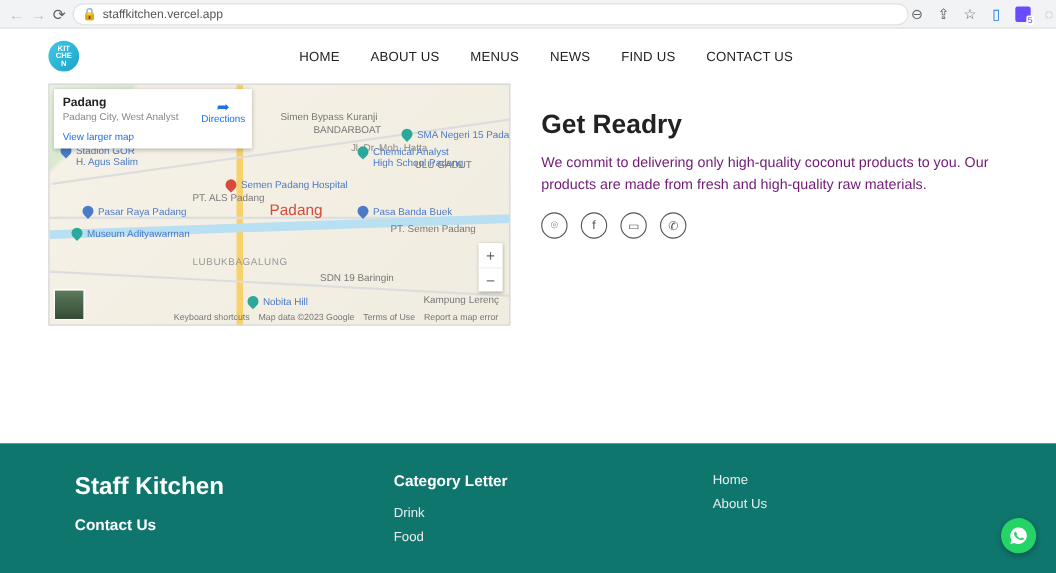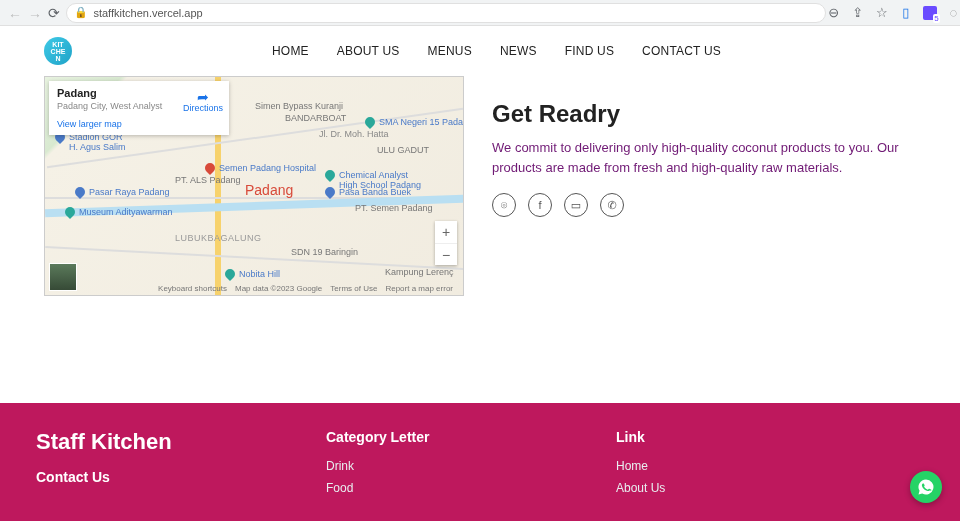--- a/index.html
+++ b/index.html
@@ -52,21 +52,21 @@
   .map-wrap .attr { position:absolute; bottom:2px; right:10px; font-size:8px; color:#777; display:flex; gap:8px;margin-top:27px;}
   .map-wrap .thumb { position:absolute; bottom:4px; left:4px; width:28px; height:28px; background:linear-gradient(#5b7a5b,#364a36); border:1px solid #fff; }
 
   .right { flex:1; padding-top:24px; }
   .right h2 { font-size:24px; font-weight:700; color:#222; }
   .right p { font-size:13px; color:#701a75; margin-top:10px; line-height:1.5; }
   .socials { display:flex; gap:12px; margin-top:16px; }
   .socials .circ { width:24px; height:24px; border:1px solid #555; border-radius:50%; display:flex; align-items:center; justify-content:center; font-size:11px; color:#555; }
 
   
-  .footer { position:absolute; left:0; bottom:0; width:960px; background:#be185d; color:#fff; padding:26px 36px 20px; height:118px; }
+  .footer { position:absolute; left:0; bottom:0; width:960px; background:#0f766e; color:#fff; padding:26px 68px 20px; height:118px; }
   .footer .cols { display:flex; }
   .footer .col1 { width:290px; }
   .footer .col2 { width:290px; }
   .footer .col3 { flex:1; }
   .footer h3 { font-size:22px; font-weight:700; margin-bottom:14px; }
   .footer h4 { font-size:14px; font-weight:700; margin-bottom:14px; }
   .footer .link { font-size:12px; color:#e8eef0; margin-bottom:8px; display:block; }
 
   .float-wa { position:absolute; right:18px; bottom:18px; width:32px; height:32px; border-radius:50%; background:#25d366; box-shadow:0 2px 6px rgba(0,0,0,.3); display:flex; align-items:center; justify-content:center; }
   .float-wa svg { width:18px; height:18px; fill:#fff; }
@@ -117,21 +117,21 @@
     <div class="road r1"></div>
       <div class="road r2"></div>
       <div class="road r3"></div>
       <div class="road r4"></div>
     <div class="water"></div>
     <div class="label" style="top:36px; left:240px;">BANDARBOAT</div>
     <div class="label" style="top:24px; left:210px;">Simen Bypass Kuranji</div>
     <div class="label" style="top:68px; left:332px;">ULU GADUT</div>
     <div class="label" style="top:52px; left:274px; color:#888;">Jl. Dr. Moh. Hatta</div>
     <div class="poi teal" style="top:40px; left:320px;">SMA Negeri 15 Padang</div>
-    <div class="poi teal" style="top:56px; left:280px; white-space:pre;margin-top:37px;">Chemical Analyst
+    <div class="poi teal" style="top:56px; left:280px; white-space:pre;">Chemical Analyst
 High School Padang</div>
     <div class="poi" style="top:55px; left:10px; white-space:pre;">Stadion GOR
 H. Agus Salim</div>
     <div class="poi red" style="top:86px; left:160px;">Semen Padang Hospital</div>
     <div class="poi" style="top:110px; left:30px;">Pasar Raya Padang</div>
     <div class="poi teal" style="top:130px; left:20px;">Museum Adityawarman</div>
     <div class="label" style="top:98px; left:130px;">PT. ALS Padang</div>
     <div class="poi" style="top:110px; left:280px;">Pasa Banda Buek</div>
     <div class="label" style="top:126px; left:310px;">PT. Semen Padang</div>
     <div class="label" style="top:156px; left:130px; color:#999; letter-spacing:.5px;">LUBUKBAGALUNG</div>
@@ -188,21 +188,20 @@
     <div class="col1">
       <h3>Staff Kitchen</h3>
       <h4>Contact Us</h4>
     </div>
     <div class="col2">
       <h4>Category Letter</h4>
       <a class="link">Drink</a>
       <a class="link">Food</a>
     </div>
     <div class="col3">
-      <h4>Link</h4>
       <a class="link">Home</a>
       <a class="link">About Us</a>
     </div>
   </div>
 </div>
 
 <div class="float-wa">
   <svg viewBox="0 0 24 24">
       <path d="M12 2a10 10 0 0 0-8.6 15.1L2 22l5-1.3A10 10 0 1 0 12 2zm5.3 14.2c-.2.6-1.3 1.1-1.8 1.2-.5 0-1 .2-3.3-.7-2.8-1.1-4.5-4-4.7-4.2-.1-.2-1-1.4-1-2.7s.7-1.9.9-2.2c.2-.3.5-.3.7-.3h.5c.2 0 .4 0 .6.5l.9 2c.1.2 0 .4 0 .5l-.5.7c-.1.2-.2.3 0 .6.2.3.9 1.4 2 2.3 1.3 1.1 2.4 1.4 2.7 1.6.3.1.5.1.6-.1l.9-1c.2-.3.4-.2.7-.1l2 1c.3.1.5.2.5.4 0 .1 0 .8-.2 1.5z"></path>
     </svg>

